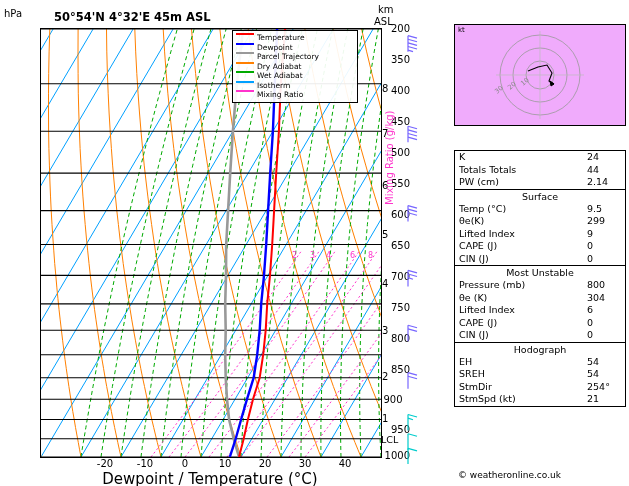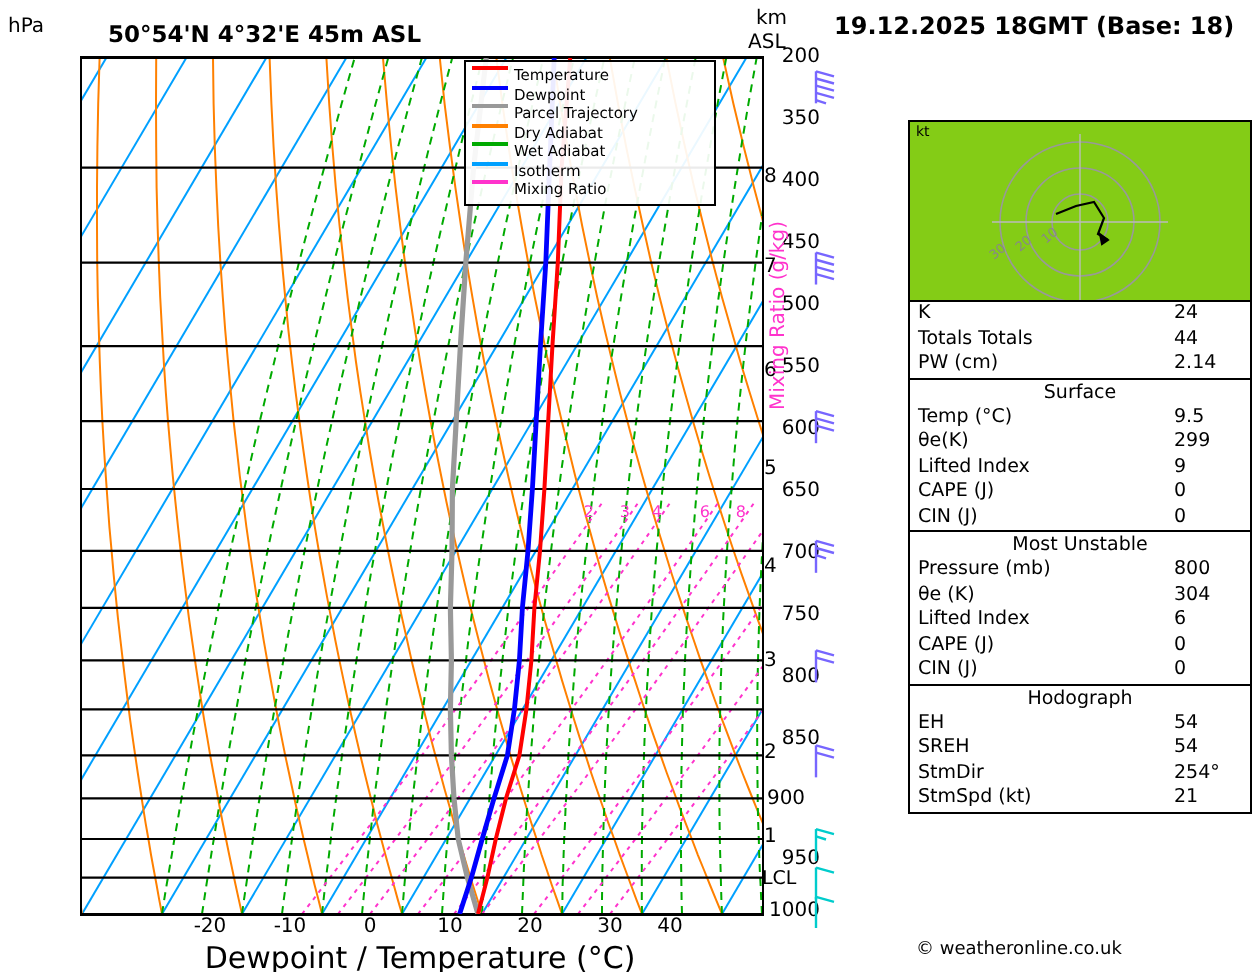--- a/index.html
+++ b/index.html
@@ -23,21 +23,21 @@
   #km{position:absolute;left:378px;top:4px;font-size:10px;}
   #asl{position:absolute;left:374px;top:16px;font-size:10px;}
   #title{position:absolute;left:54px;top:10px;font-size:11.5px;font-weight:bold;}
   .kmlab{position:absolute;left:382px;font-size:10px;}
   #mixtitle{position:absolute;left:384px;top:205px;font-size:10px;color:#ff33cc;transform:rotate(-90deg);transform-origin:left top;white-space:nowrap;}
   #lcl{position:absolute;left:381px;top:434px;font-size:9.5px;}
   .barb{position:absolute;left:398px;}
   
   #right{position:absolute;left:414px;top:0;width:215px;height:486px;}
   #rtitle{position:absolute;left:3px;top:6px;font-size:12px;font-weight:bold;white-space:nowrap;}
-  #hodobox{position:absolute;left:40px;top:24px;width:170px;height:100px;border:1px solid #000;background:#84cc16;margin-top:36px;}
+  #hodobox{position:absolute;left:40px;top:24px;width:170px;height:100px;border:1px solid #000;background:#f0abfc;}
   #hodosvg{position:absolute;left:0;top:0;}
   #ktlab{position:absolute;left:3px;top:1px;font-size:7px;}
   .tbl{position:absolute;left:40px;border:1px solid #000;background:#fff;font-size:9.5px;}
   .tbl .hdr{text-align:center;font-weight:normal;padding:1px 0;}
   .tbl .r{display:flex;justify-content:space-between;padding:0 4px;line-height:12.5px;}
   .tbl .r span:last-child{min-width:34px;text-align:left;}
   .sep{border-top:1px solid #000;}
   #credit{position:absolute;left:44px;top:470px;font-size:9px;}
 </style>
 </head>
@@ -79,21 +79,21 @@
     <div id="lcl">LCL</div>
     <div id="mixtitle">Mixing Ratio (g/kg)</div>
 
     <div class="xlab lbl" style="left:45px;margin-top:32px;">-30</div>
     <div class="xlab lbl" style="left:85px;">-20</div>
     <div class="xlab lbl" style="left:125px;">-10</div>
     <div class="xlab lbl" style="left:165px;">0</div>
     <div class="xlab lbl" style="left:205px;">10</div>
     <div class="xlab lbl" style="left:245px;">20</div>
     <div class="xlab lbl" style="left:285px;">30</div>
-    <div class="xlab lbl" style="left:315px;">40</div>
+    <div class="xlab lbl" style="left:325px;">40</div>
     <div id="xtitle">Dewpoint / Temperature (°C)</div>
 
     <div id="plotframe">
       <svg id="plotsvg" width="340" height="428">
         <g id="g-isotherm" stroke="#00a0ff" stroke-width="1" fill="none">
             <path d="M-320.0 428.0 L-67.9 0.0"></path>
             <path d="M-280.0 428.0 L-27.9 0.0"></path>
             <path d="M-240.0 428.0 L12.1 0.0"></path>
             <path d="M-200.0 428.0 L52.1 0.0"></path>
             <path d="M-160.0 428.0 L92.1 0.0"></path>
@@ -290,21 +290,20 @@
           <line x1="10" y1="409.7657592272921" x2="19" y2="412.2657592272921"></line>
         </g>
         <g stroke="#00cccc" fill="#00cccc" stroke-width="1.2">
           <line x1="10" y1="424.4272085467024" x2="10" y2="440.4272085467024"></line>
           <line x1="10" y1="424.4272085467024" x2="19" y2="426.9272085467024"></line>
         </g>
       </svg>
   </div>
 
   <div id="right">
-    <div id="rtitle">19.12.2025 18GMT (Base: 18)</div>
 
     <div id="hodobox">
       <div id="ktlab">kt</div>
       <svg id="hodosvg" width="170" height="100">
           <circle cx="85" cy="50" r="14" fill="none" stroke="#999" stroke-width="0.8"></circle>
           <text x="68" y="61" fill="#888" font-size="6.5" font-family="DejaVu Sans" transform="rotate(-40 68 61)">10</text>
           <circle cx="85" cy="50" r="27" fill="none" stroke="#999" stroke-width="0.8"></circle>
           <text x="55" y="65" fill="#888" font-size="6.5" font-family="DejaVu Sans" transform="rotate(-40 55 65)">20</text>
           <circle cx="85" cy="50" r="40" fill="none" stroke="#999" stroke-width="0.8"></circle>
           <text x="42" y="69" fill="#888" font-size="6.5" font-family="DejaVu Sans" transform="rotate(-40 42 69)">30</text>

